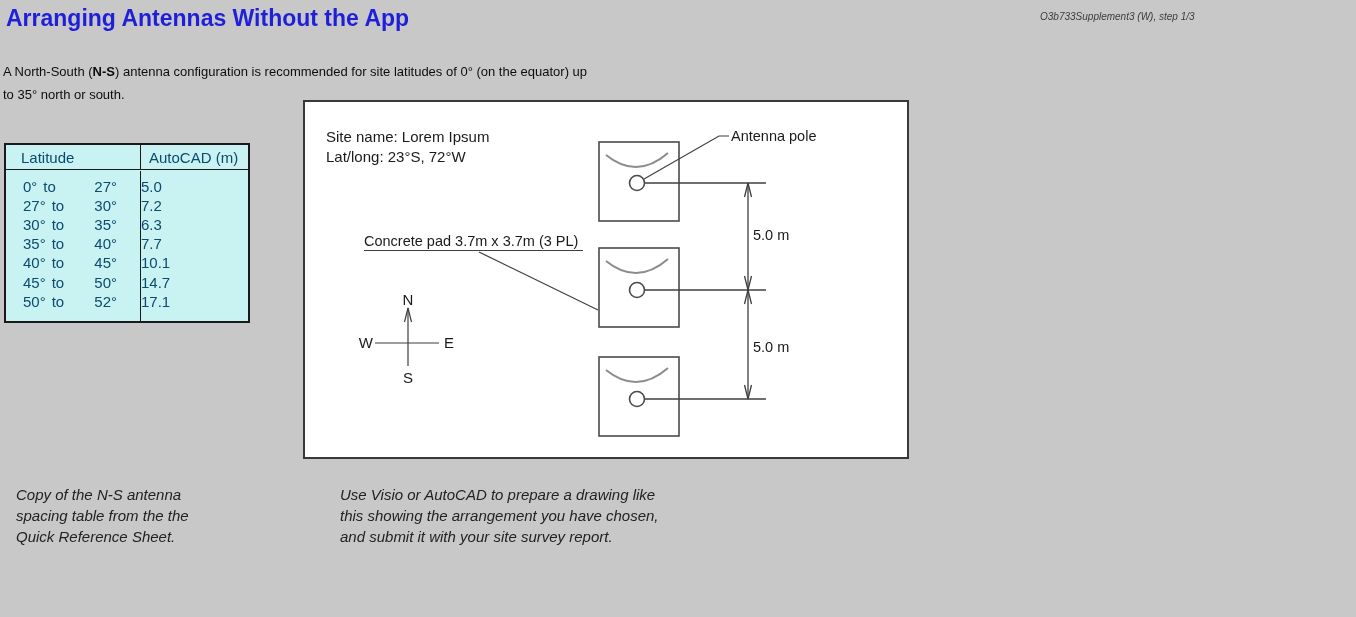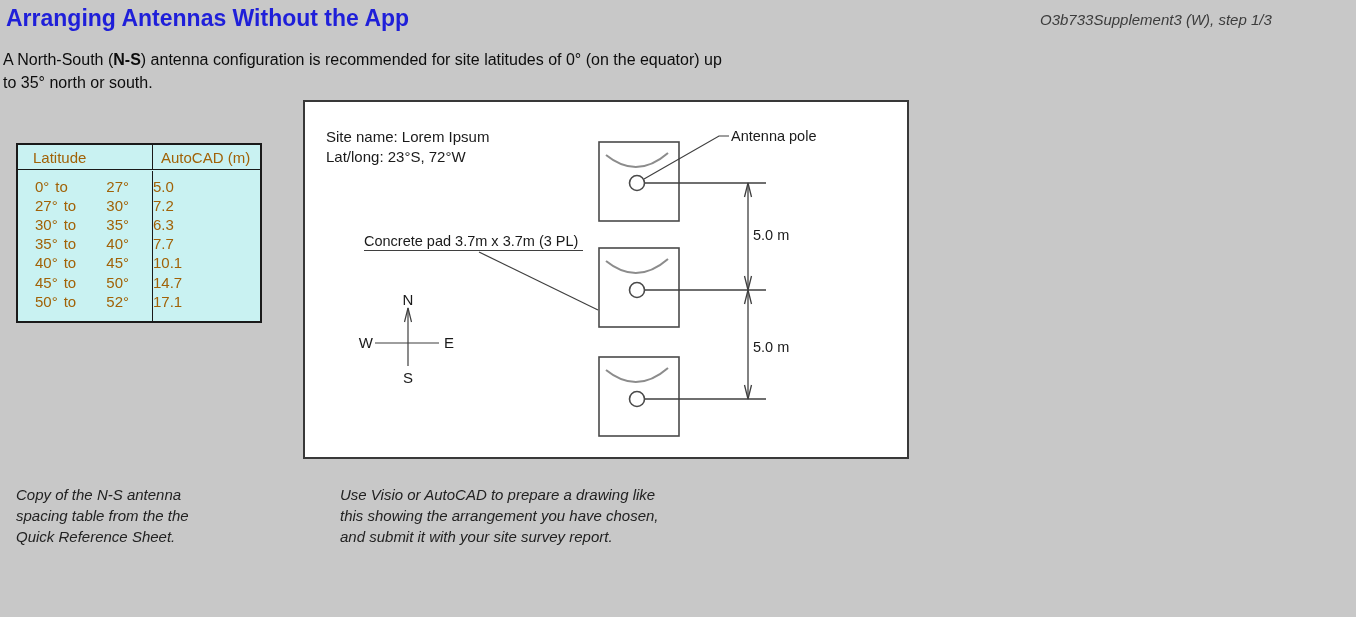--- a/index.html
+++ b/index.html
@@ -12,34 +12,34 @@
   }
   .canvas{position:absolute;left:0;top:0;width:1356px;height:452px;}
 
   .page-title{
     position:absolute;left:6px;top:5px;margin:0;
     font-size:23px;font-weight:bold;color:#1f1fd9;
     letter-spacing:0px;white-space:nowrap;
   }
   .doc-ref{
     position:absolute;left:1040px;top:11px;
-    font-size:15px;font-style:italic;color:#3c3c3c;white-space:nowrap;
+    font-size:10px;font-style:italic;color:#3c3c3c;white-space:nowrap;
   }
   .intro{
-    position:absolute;left:3px;top:48px;margin:0;width:940px;
-    font-size:16px;line-height:23px;color:#0d0d0d;
+    position:absolute;left:3px;top:60px;margin:0;width:940px;
+    font-size:13px;line-height:23px;color:#0d0d0d;
   }
 
   
   .spacing-table{
-    position:absolute;left:16px;top:143px;
+    position:absolute;left:4px;top:143px;
     width:242px;height:176px;
     background:#c9f2f2;
     border:2px solid #1a1a1a;
-    font-size:15px;color:#a16207;
+    font-size:15px;color:#0c4a6e;
   }
   .thead{display:flex;height:24px;border-bottom:1.5px solid #1a1a1a;}
   .th1{width:135px;border-right:1.5px solid #1a1a1a;padding-left:15px;display:flex;align-items:center;box-sizing:border-box;}
   .th2{flex:1;padding-left:8px;display:flex;align-items:center;}
   .tbody{display:flex;position:absolute;top:25.5px;bottom:0;left:0;right:0;}
   .col-lat{width:135px;border-right:1.5px solid #1a1a1a;box-sizing:border-box;padding-top:6px;}
   .col-sp{flex:1;padding-top:6px;}
   .lat-row{display:flex;line-height:19.2px;padding-left:17px;padding-right:23px;}
   .lat-row .toword{margin-left:6px;}
   .lat-row .rto{margin-left:auto;}

